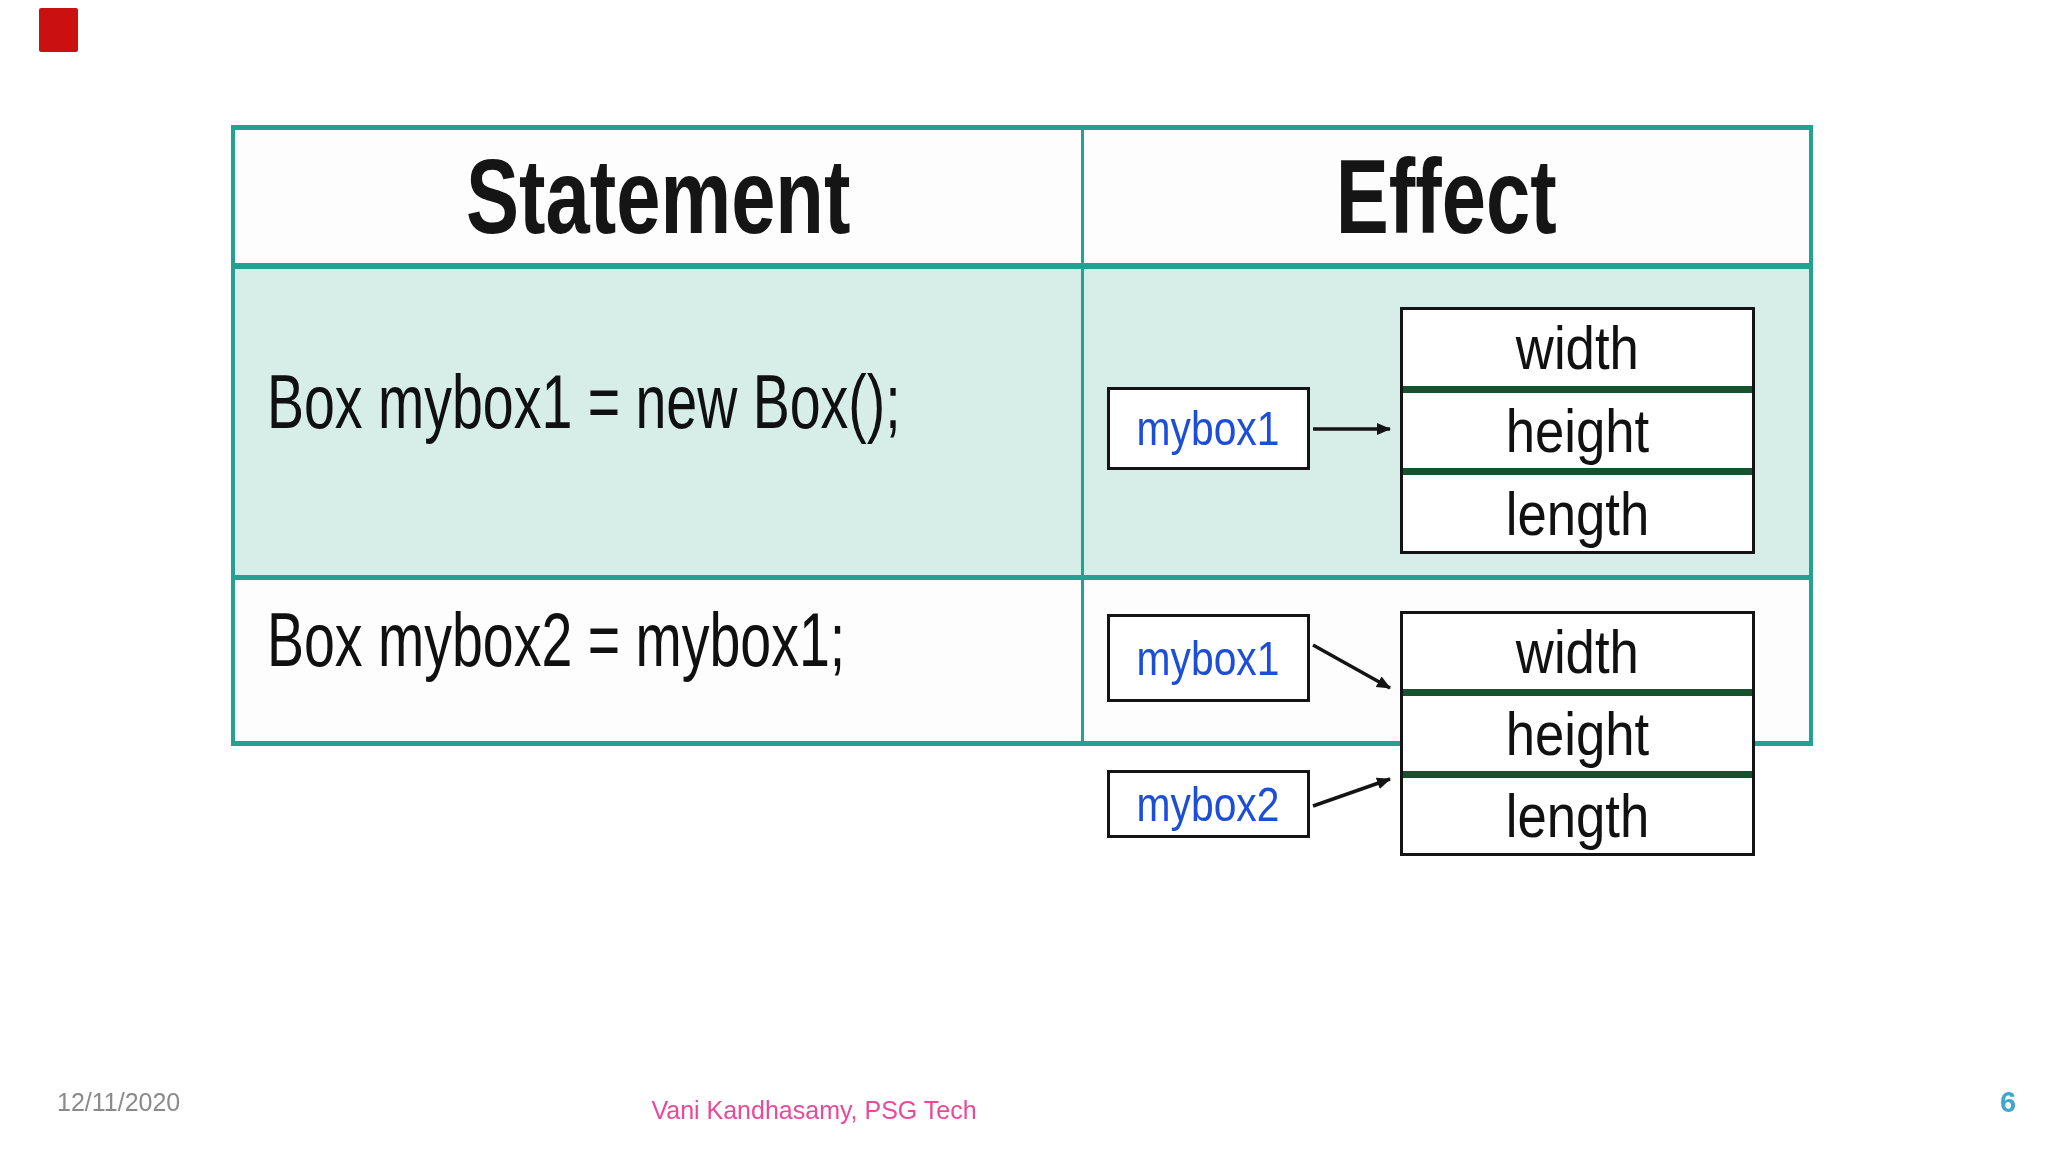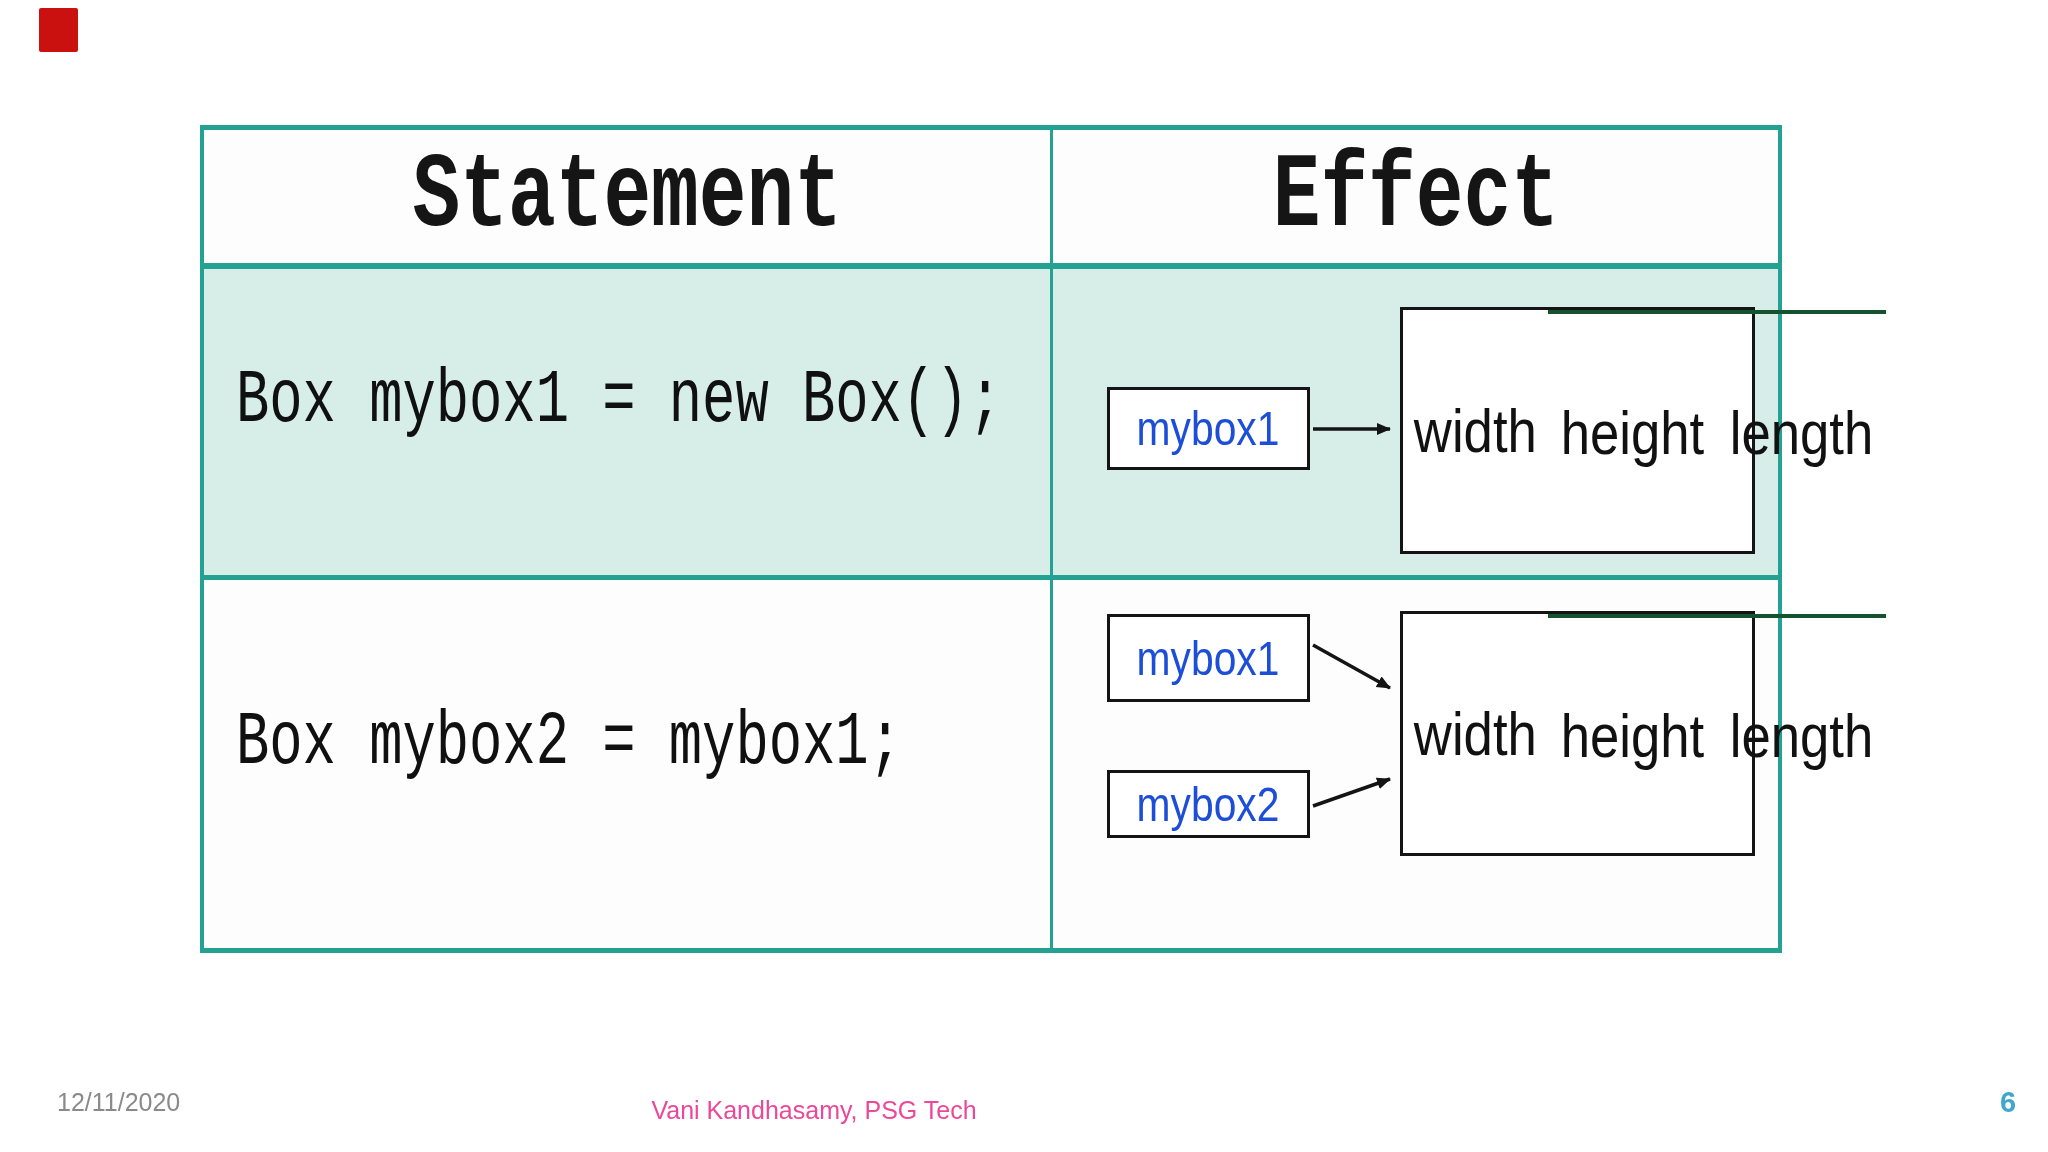--- a/index.html
+++ b/index.html
@@ -10,27 +10,26 @@
   }
 
   
   .accent-box {
     position:absolute; left:39px; top:8px; width:39px; height:44px;
     background:#cb1010; border-radius:2px;
   }
 
   
   .sheet-table {
-    position:absolute; left:200px; top:125px; width:1582px; height:828px;
+    position:absolute; left:231px; top:125px; width:1582px; height:621px;
     box-sizing:border-box;
     border:4px solid #23a294; border-top-width:5px; border-bottom-width:5px;
     display:grid;
     grid-template-columns:849px 1fr;
     grid-template-rows:139px 311px 1fr;
-    font-family:Liberation Mono, monospace;
   }
   .cell { box-sizing:border-box; }
   .col-divider  { border-right:3px solid #23a294; }
   .hdr-divider  { border-bottom:6px solid #23a294; box-shadow:0 2px 0 rgba(168,225,216,.9); }
   .row-divider  { border-bottom:5px solid #23a294; box-shadow:0 2px 0 rgba(168,225,216,.9); }
   .bg-plain { background:#fdfdfd; }
   .bg-mint  { background:#d6ede8; }
 
   .hdr-cell {
     display:flex; align-items:center; justify-content:center;
@@ -49,25 +48,25 @@
   
   .varbox {
     position:absolute; background:#ffffff; border:3px solid #141414;
     box-sizing:border-box; display:flex; align-items:center; justify-content:center;
     font-size:48px; color:#1d4ed8;
   }
   .varbox .cx { transform:scaleX(.85); white-space:nowrap; }
 
   .record {
     position:absolute; background:#ffffff; border:3px solid #141414;
-    box-sizing:border-box; display:flex; flex-direction:row;
+    box-sizing:border-box; display:flex; flex-direction:column;
   }
   .record .field {
     flex:1; display:flex; align-items:center; justify-content:center;
-    font-size:62px; color:#111; border-top:4px solid #14532d;
+    font-size:62px; color:#111; border-top:7px solid #14532d;
   }
   .record .field:first-child { border-top:none; }
   .record .cx { transform:scaleX(.85); white-space:nowrap; }
 
   svg.arrows { position:absolute; left:0; top:0; width:2048px; height:1152px; pointer-events:none; }
 
   
   .footer-date {
     position:absolute; left:57px; top:1088px; font-size:25px; color:#8a8a8a;
   }

